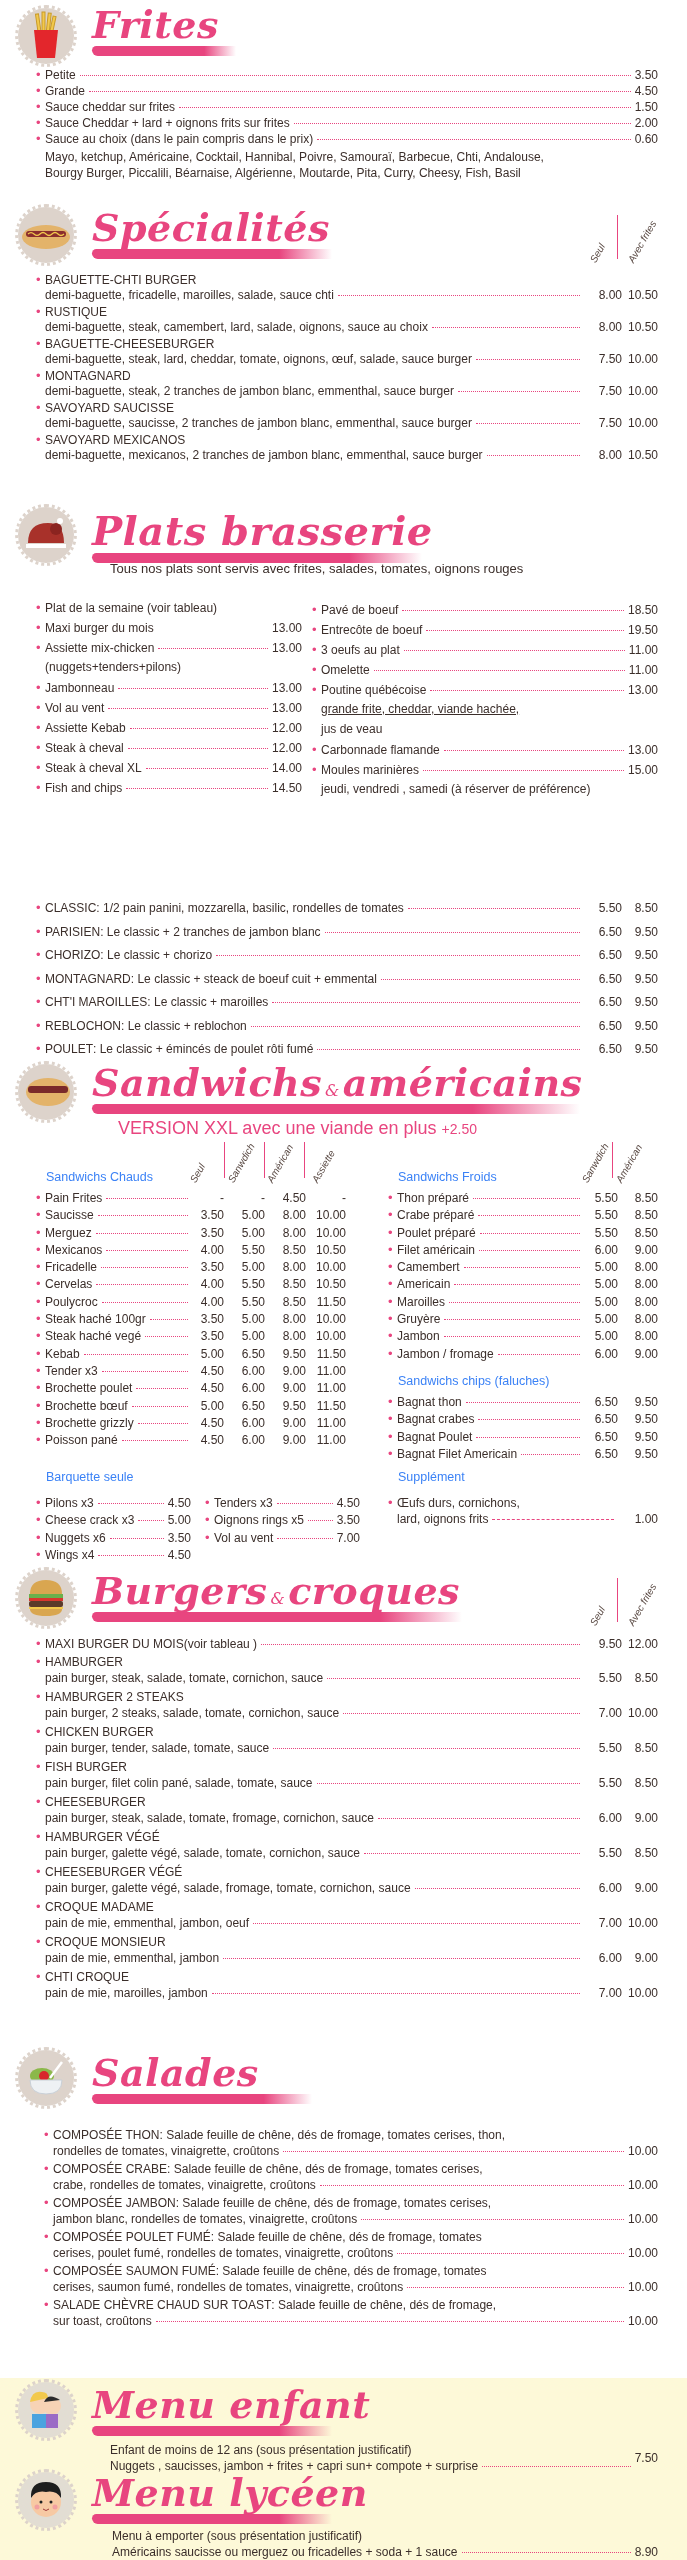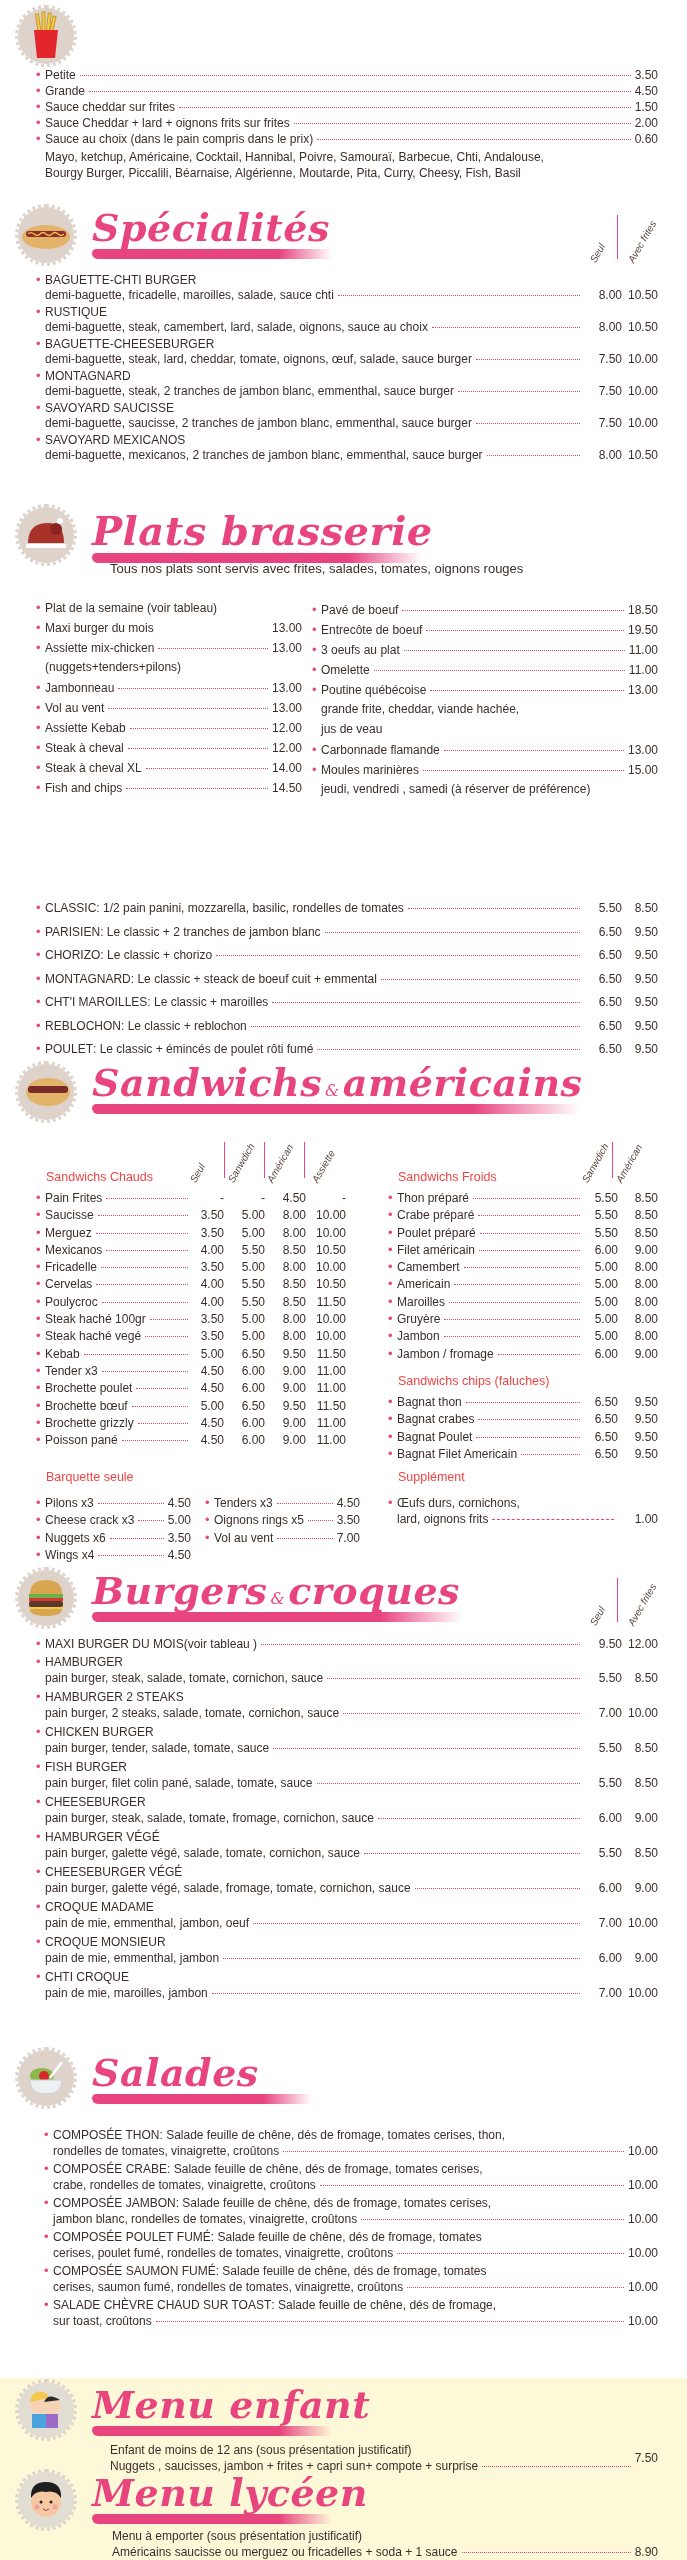--- a/index.html
+++ b/index.html
@@ -50,21 +50,21 @@
   .p2 { width: 36px; }
   .desc-row { padding-left: 9px; }
 
   .col-heads { position: absolute; height: 60px; }
   .col-head {
     position: absolute; bottom: 0; font-size: 10px; font-style: italic; color: #5a4a44;
     transform: rotate(-60deg); transform-origin: left bottom; white-space: nowrap;
   }
   .vline { position: absolute; width: 1px; background: #e8457f; }
 
-  .sub-title { color: #ef4444; font-size: 12.5px; }
+  .sub-title { color: #3b82f6; font-size: 12.5px; }
 
   .menu-box {
     position: absolute; left: 0; top: 2378px; width: 687px; height: 182px;
     background: #fdf9d8;
   }
 </style>
 </head>
 <body>
 
 <div class="page">
@@ -74,20 +74,24 @@
       <svg width="56" height="56" viewBox="0 0 56 56">
         <g stroke="#c89a2a" stroke-width="1">
           <rect x="19" y="6" width="3" height="22" fill="#f2c94c" transform="rotate(-8 20 17)"></rect>
           <rect x="24" y="4" width="3" height="24" fill="#f2c94c"></rect>
           <rect x="29" y="5" width="3" height="23" fill="#f2c94c" transform="rotate(6 30 17)"></rect>
           <rect x="33" y="8" width="3" height="20" fill="#f2c94c" transform="rotate(12 34 18)"></rect>
         </g>
         <path d="M16 22 L40 22 L37 50 L19 50 Z" fill="#e3262c"></path>
       </svg>
     </div>
+    <div class="title-wrap" style="top:4px; width:144px;">
+      <div class="title">Frites</div>
+      <div class="swoosh"></div>
+    </div>
   </div>
   <div class="rows" style="left:36px; top:67px; width:622px;">
     <div class="row">
         <span class="bullet">•</span>
         <span class="label">Petite</span>
         <span class="dots"></span>
         <span class="price">3.50</span>
       </div>
     <div class="row">
         <span class="bullet">•</span>
@@ -292,21 +296,21 @@
         <span class="label">Omelette</span>
         <span class="dots"></span>
         <span class="price">11.00</span>
       </div>
     <div class="row" style="height:20px;">
         <span class="bullet">•</span>
         <span class="label">Poutine québécoise</span>
         <span class="dots"></span>
         <span class="price">13.00</span>
       </div>
-    <div class="row desc-row" style="height:20px;">grande frite, cheddar, viande hachée,</div>
+    <div class="row desc-row" style="height:20px;text-decoration:underline;">grande frite, cheddar, viande hachée,</div>
     <div class="row desc-row" style="height:20px;">jus de veau</div>
     <div class="row" style="height:20px;">
         <span class="bullet">•</span>
         <span class="label">Carbonnade flamande</span>
         <span class="dots"></span>
         <span class="price">13.00</span>
       </div>
     <div class="row" style="height:20px;">
         <span class="bullet">•</span>
         <span class="label">Moules marinières</span>
@@ -379,20 +383,21 @@
     <div class="badge" style="top:2px;">
       <svg width="56" height="56" viewBox="0 0 56 56">
         <ellipse cx="30" cy="28" rx="22" ry="14" fill="#e3b36a"></ellipse>
         <rect x="10" y="22" width="40" height="7" rx="3" fill="#7a2a2a"></rect>
       </svg>
     </div>
     <div class="title-wrap" style="top:2px; width:488px;">
       <div class="title"><span>Sandwichs</span><span class="amp">&amp;</span><span>américains</span></div>
       <div class="swoosh"></div>
     </div>
+    <div style="position:absolute; left:118px; top:56px; color:#e8457f; font-size:18px; white-space:nowrap;"><span>VERSION XXL avec une viande en plus </span><span style="font-size:14px;">+2.50</span></div>
   </div>
 
   <div class="col-heads" style="left:184px; top:1140px; width:170px; height:45px;">
     <span class="col-head" style="left:14px;">Seul</span>
     <span class="vline" style="left:40px; top:2px; height:36px;"></span>
     <span class="col-head" style="left:52px;">Sanwdich</span>
     <span class="vline" style="left:80px; top:2px; height:36px;"></span>
     <span class="col-head" style="left:91px;">Américan</span>
     <span class="vline" style="left:120px; top:2px; height:36px;"></span>
     <span class="col-head" style="left:136px;">Assiette</span>

